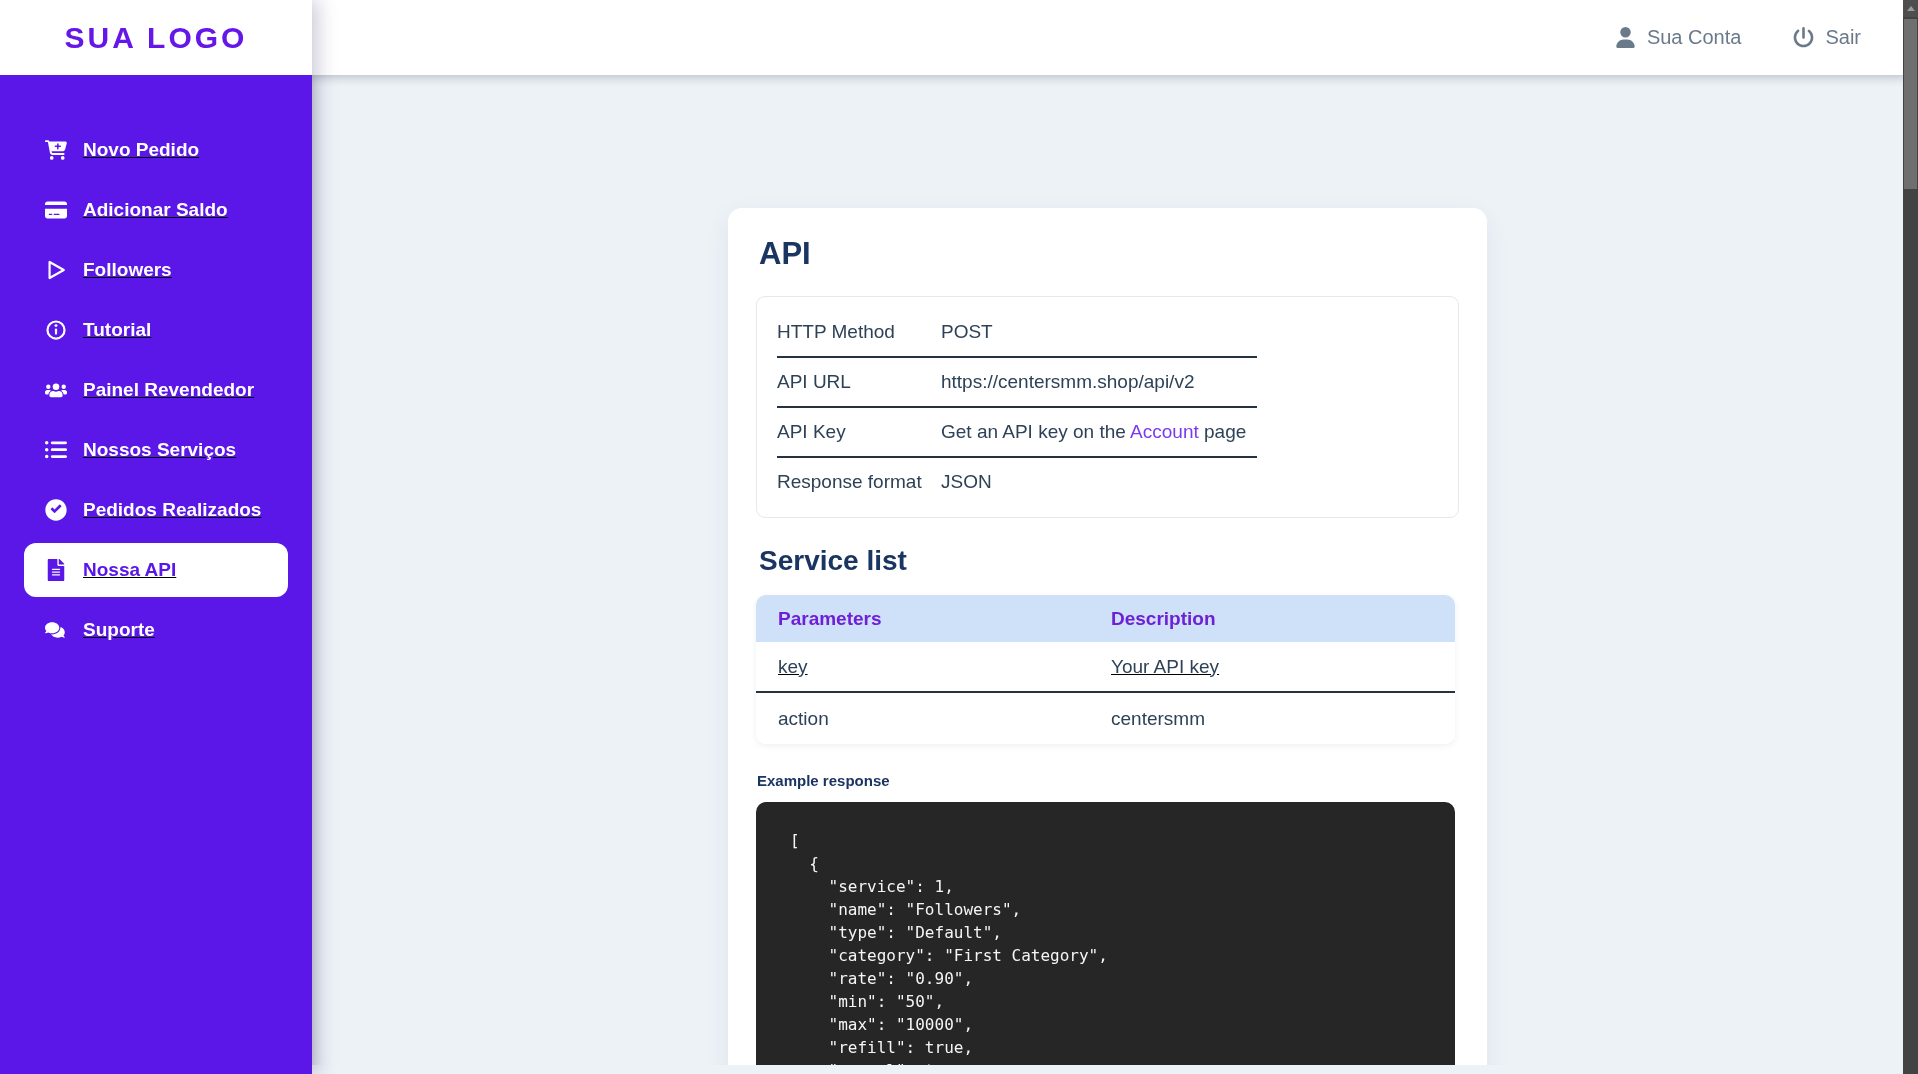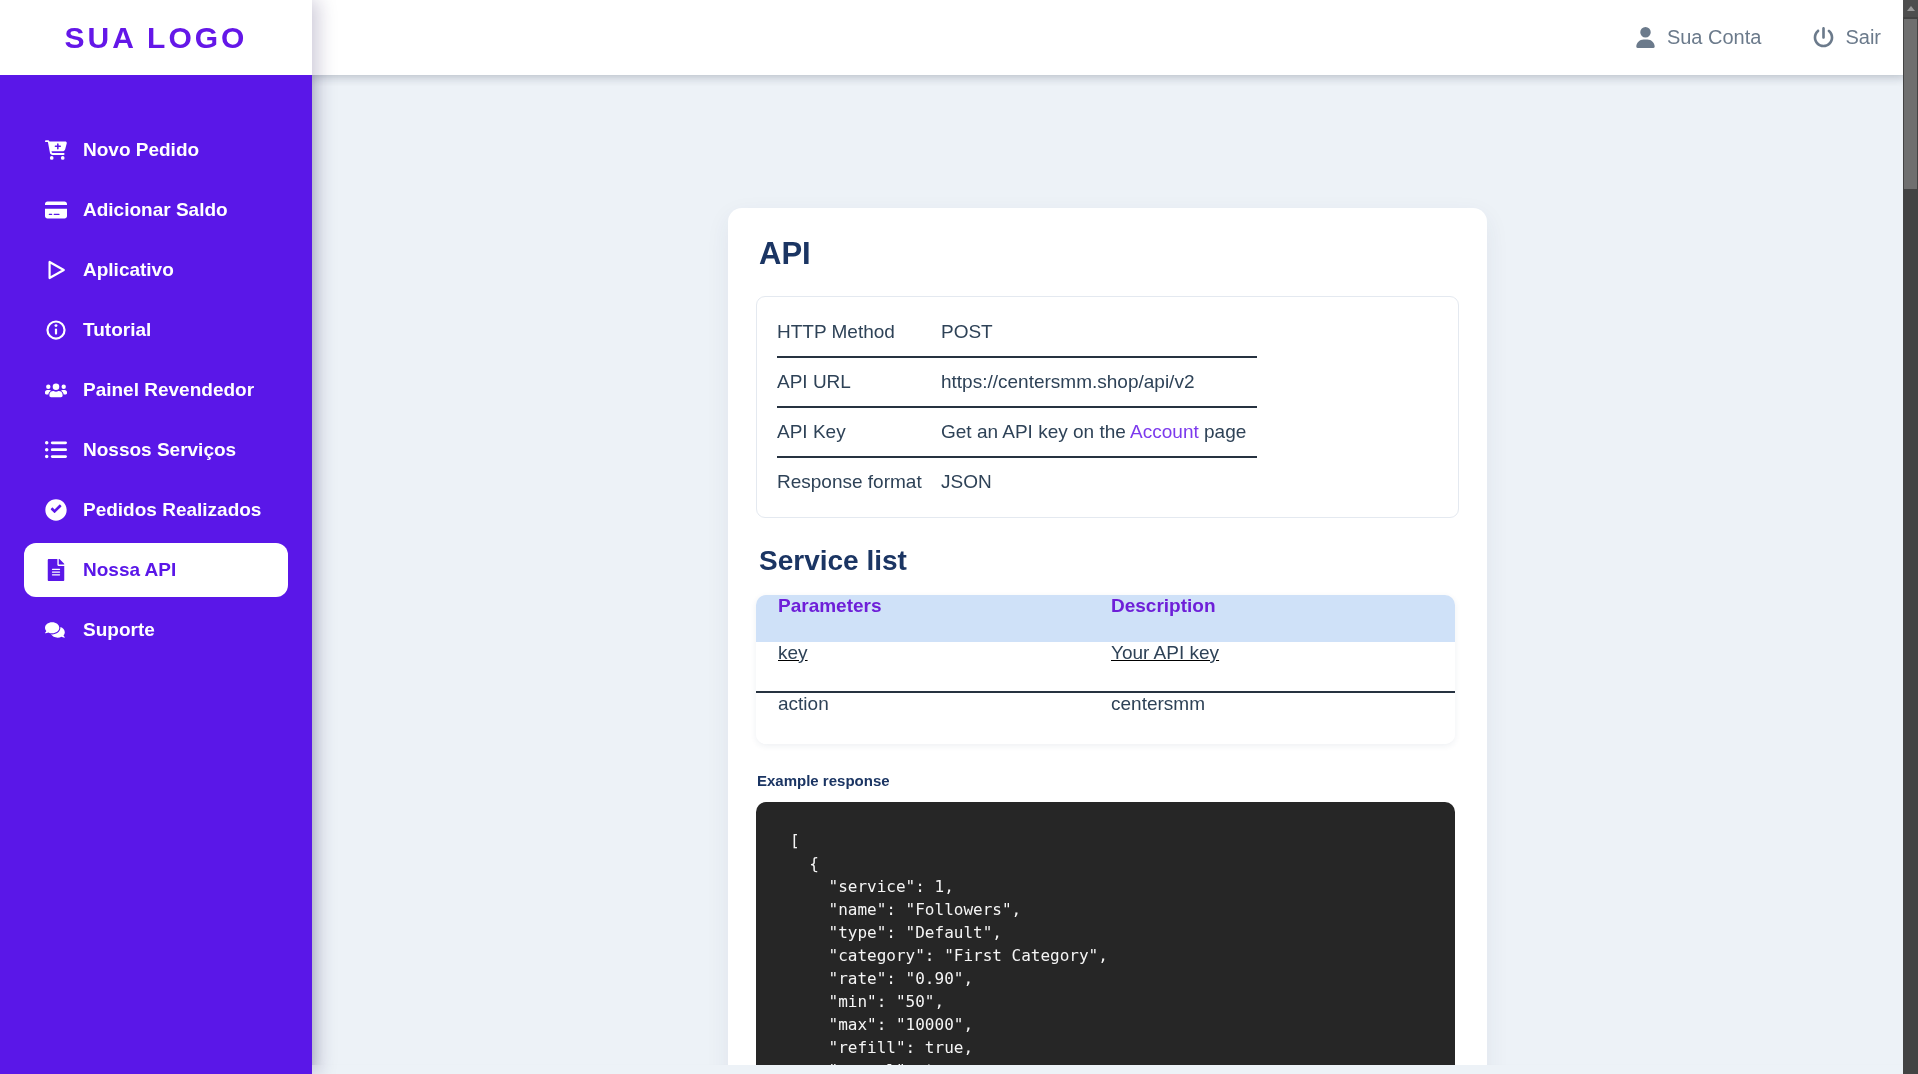--- a/index.html
+++ b/index.html
@@ -17,21 +17,21 @@
     background:#5a17e8; z-index:5;
     box-shadow:6px 0 18px rgba(30,20,80,.22);
   }
   .sidebar-logo {
     height:75px; background:#ffffff;
     display:flex; align-items:center; justify-content:center;
   }
   .sidebar-logo span {
     color:#6417e8; font-size:30px; font-weight:800; letter-spacing:3px;
   }
-  .nav { padding-top:45px; }
+  .nav { padding-top:45px;text-decoration:underline; }
   .nav-item {
     height:60px; display:flex; align-items:center;
     padding-left:44px; color:#ffffff; cursor:pointer;
     font-size:19px; font-weight:700; text-decoration:none;
   }
   .nav-item .icon {
     width:24px; height:24px; display:inline-flex;
     align-items:center; justify-content:center; flex:0 0 24px;
   }
   .nav-item .icon svg { width:22px; height:22px; fill:currentColor; }
@@ -41,21 +41,21 @@
     margin:3px 24px; height:54px; border-radius:12px;
     padding-left:20px;
   }
 
   
   .topbar {
     position:absolute; left:312px; top:0; width:1591px; height:75px;
     background:#ffffff; z-index:4;
     box-shadow:0 3px 9px rgba(30,40,60,.10);
     display:flex; align-items:center; justify-content:flex-end;
-    padding-right:22px; gap:52px;
+    padding-right:42px; gap:52px;
   }
   .tb-link {
     display:flex; align-items:center; gap:11px;
     color:#6b7a8b; font-size:20px; text-decoration:none; cursor:pointer;
   }
   .tb-link svg { width:21px; height:21px; fill:currentColor; }
 
   
   .main {
     position:absolute; left:312px; top:75px; width:1591px; height:990px;
@@ -87,21 +87,21 @@
 
   .card h2 {
     margin-top:27px; color:#1b3563; font-size:28px; font-weight:800; margin-left:3px;
   }
 
   .svc-table {
     margin-top:18px; border-radius:10px; overflow:hidden;
     box-shadow:0 2px 6px rgba(40,60,100,.08);
     width:699px;
   }
-  .svc-row { display:flex; align-items:flex-start; background:#ffffff; }
+  .svc-row { display:flex; align-items:center; background:#ffffff; }
   .svc-row.head { background:#cfe1f8; height:47px; }
   .svc-row.head .c { color:#6e1fd8; font-weight:800; }
   .svc-row.body { height:51px; }
   .svc-row.body.divided { border-bottom:2px solid #263240;text-decoration:underline; }
   .svc-row .c { font-size:19px; color:#2e4257; }
   .svc-row .c1 { width:355px; padding-left:22px; }
   .svc-row .c2 { flex:1; }
 
   .example-label {
     margin-top:28px; margin-left:1px;
@@ -162,21 +162,21 @@
         </span>
         <span class="lbl">Adicionar Saldo</span>
       </a>
 
       <a class="nav-item">
         <span class="icon">
           <svg viewBox="0 0 24 24" style="fill:none;stroke:currentColor;stroke-width:2.4;stroke-linejoin:round;">
               <path d="M5 3.2v17.6L20.5 12 5 3.2z"></path>
             </svg>
         </span>
-        <span class="lbl">Aplicativo</span>
+        <span class="lbl">Followers</span>
       </a>
 
       <a class="nav-item">
         <span class="icon">
           <svg viewBox="0 0 24 24">
               <circle cx="12" cy="12" r="9.3" style="fill:none;stroke:currentColor;stroke-width:2.4;"></circle>
               <rect x="10.8" y="10.3" width="2.4" height="6.8" rx="1.2"></rect>
               <circle cx="12" cy="7.2" r="1.6"></circle>
             </svg>
         </span>

